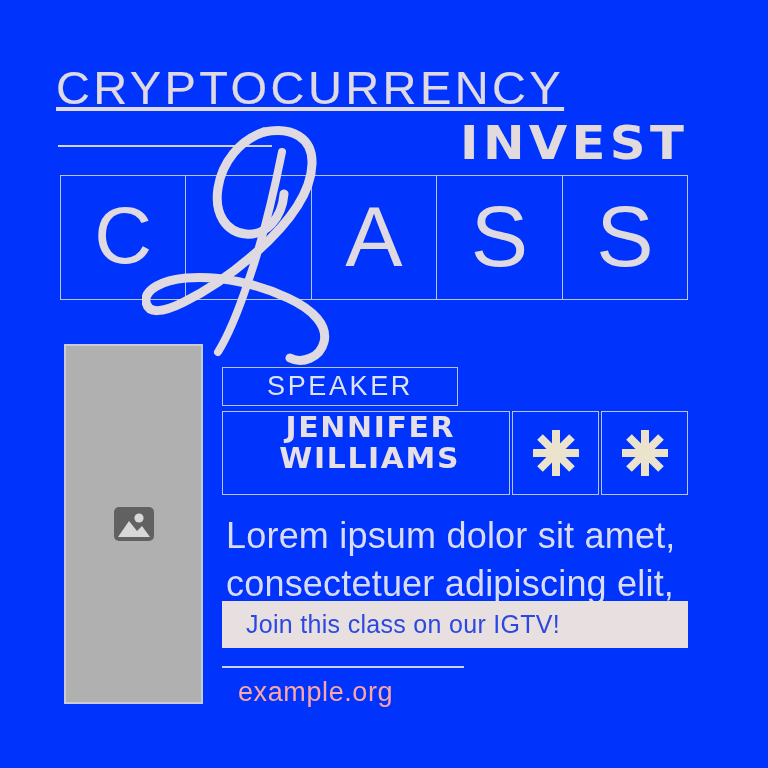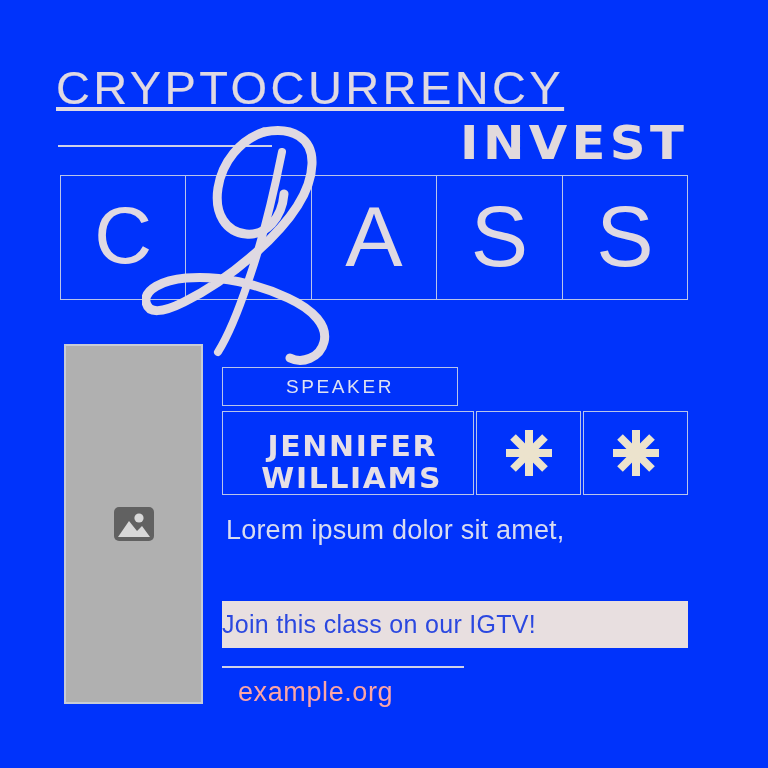--- a/index.html
+++ b/index.html
@@ -127,44 +127,44 @@
     width: 236px;
     height: 39px;
     border: 1.4px solid #b9c4ea;
     box-sizing: border-box;
     display: flex;
     align-items: center;
     justify-content: center;
   }
   .speaker-box span {
     font-family: "Liberation Sans", sans-serif;
-    font-size: 19px;
+    font-size: 27px;
     font-weight: 300;
     letter-spacing: 2.6px;
     color: #dfe2f2;
     line-height: 1;
   }
 
   .name-row {
     position: absolute;
     left: 222px;
     top: 411px;
     width: 466px;
     height: 84px;
     display: flex;
     box-sizing: border-box;
   }
   .name-box {
-    width: 252px;
+    width: 288px;
     border: 1.4px solid #b9c4ea;
     box-sizing: border-box;
     display: flex;
     flex-direction: column;
     align-items: center;
-    justify-content: flex-end;
+    justify-content: flex-start;
     padding-left: 8px;
   }
   .name-box span {
     font-family: "DejaVu Sans", sans-serif;
     font-size: 29px;
     font-weight: 700;
     letter-spacing: 1.6px;
     color: #e6dfe6;
     line-height: 1.08;
     white-space: nowrap;
@@ -181,37 +181,38 @@
   }
   .ast-box svg { display:block; }
 
   
   .body-copy {
     position: absolute;
     left: 226px;
     top: 512px;
     width: 470px;
     font-family: "Liberation Sans", sans-serif;
-    font-size: 27px;
+    font-size: 36px;
     font-weight: 300;
     letter-spacing: 0.2px;
     color: #d9dcf0;
     line-height: 1.34;
   }
 
   
   .cta-bar {
     position: absolute;
     left: 222px;
     top: 601px;
     width: 466px;
     height: 47px;
     background: #e8dfe0;
     display: flex;
     align-items: center;
+    padding-left: 24px;
     box-sizing: border-box;
   }
   .cta-bar span {
     font-family: "Liberation Sans", sans-serif;
     font-size: 25px;
     font-weight: 400;
     letter-spacing: 0.3px;
     color: #2b48e0;
     line-height: 1;
   }
@@ -314,20 +315,21 @@
           <line x1="10" y1="10" x2="42" y2="42"></line>
           <line x1="42" y1="10" x2="10" y2="42"></line>
         </g>
         <circle cx="26" cy="26" r="6" fill="#ece3cd"></circle>
       </svg>
     </div>
   </div>
 
   <div class="body-copy">
     <div>Lorem ipsum dolor sit amet,</div>
+    <div>consectetuer adipiscing elit,</div>
   </div>
 
   <div class="cta-bar">
     <span>Join this class on our IGTV!</span>
   </div>
 
   <div class="footer-rule"></div>
   <div class="footer-url">example.org</div>
 
 </div>

